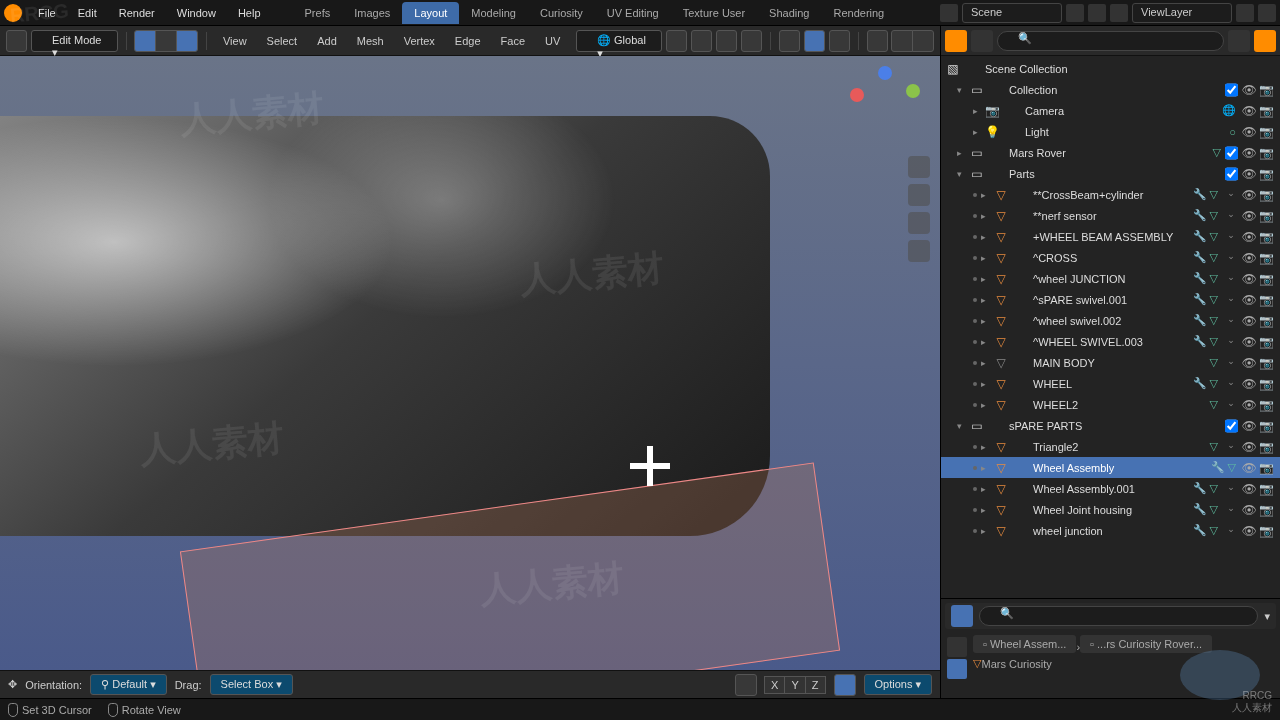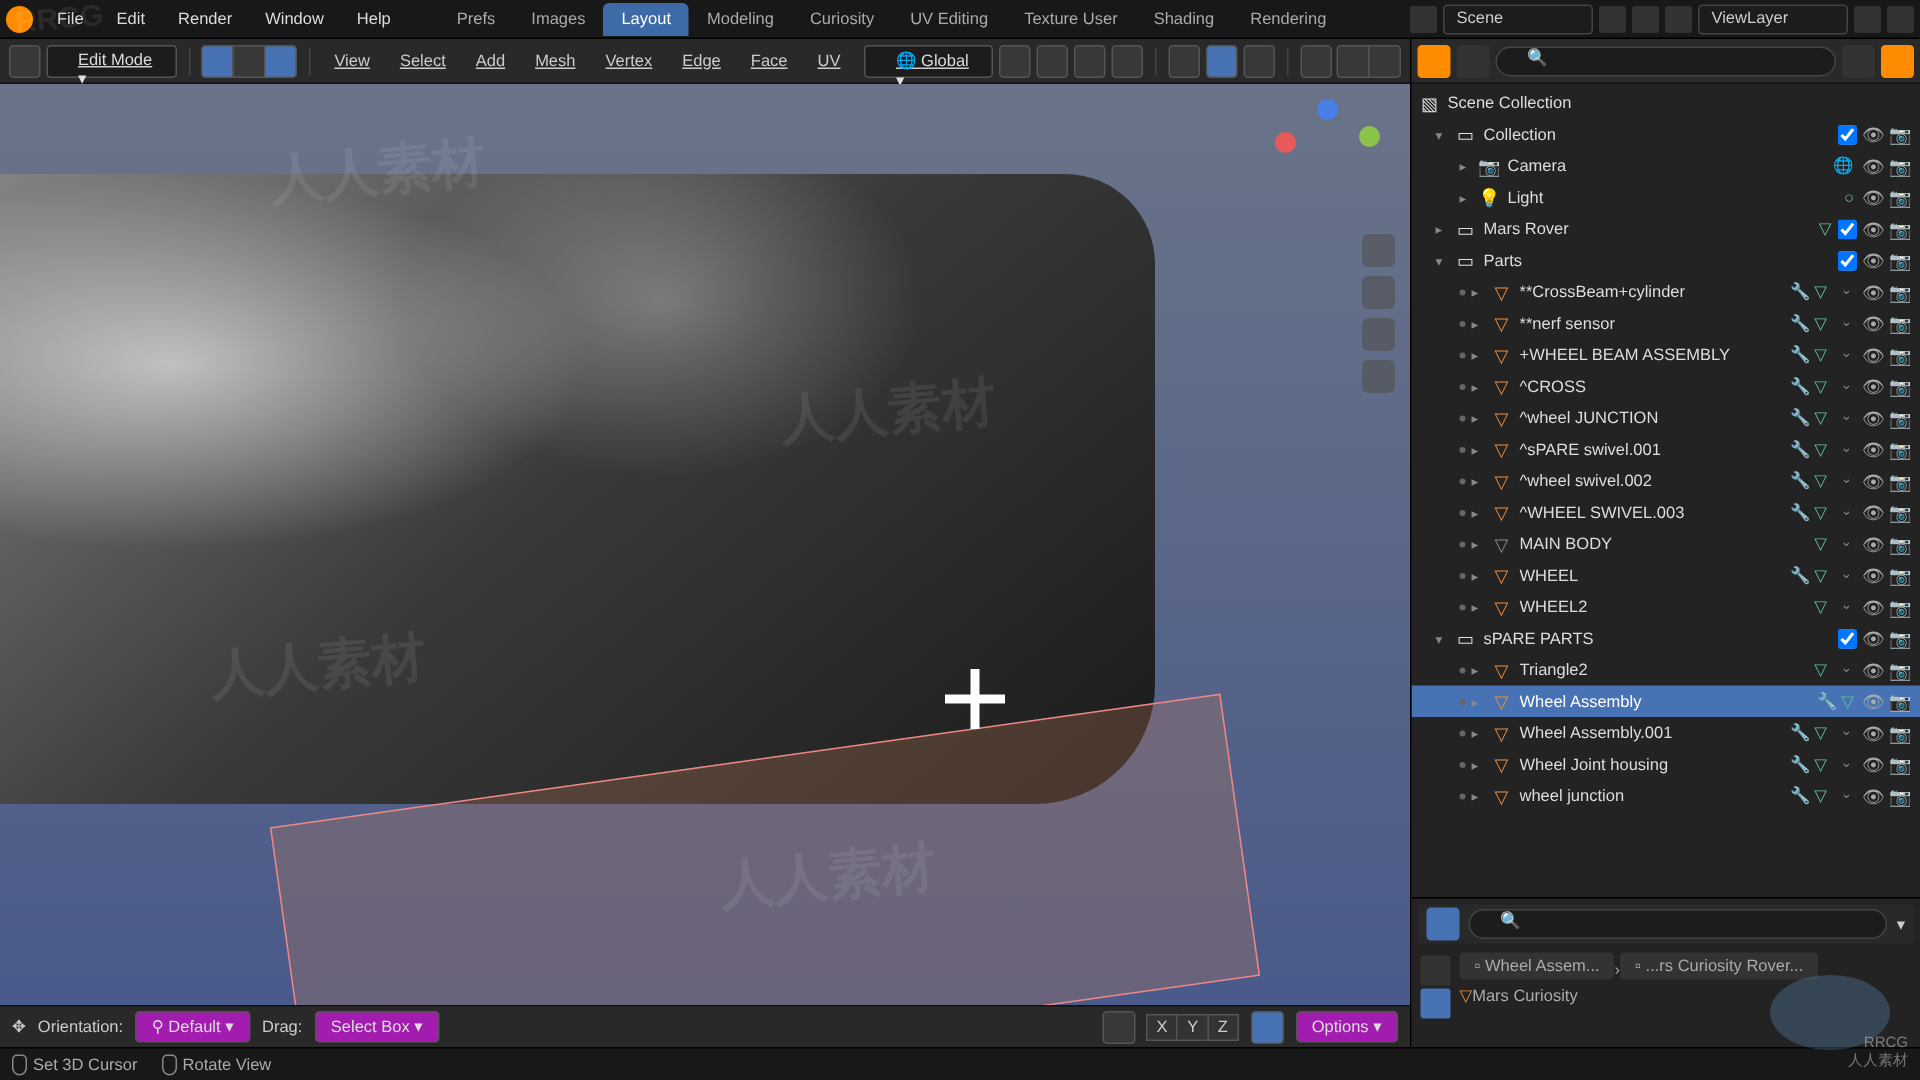--- a/index.html
+++ b/index.html
@@ -11,21 +11,21 @@
 .topbar .workspace-tabs { display: flex; margin-left: 20px; }
 .topbar .workspace-tab { padding: 5px 12px; color: #aaa; cursor: pointer; }
 .topbar .workspace-tab.active { background: #3e6ba8; color: #fff; border-radius: 4px 4px 0 0; }
 .topbar .scene-area { margin-left: auto; display: flex; align-items: center; gap: 4px; }
 .topbar .scene-field { background: #1c1c1c; border: 1px solid #444; padding: 2px 8px; border-radius: 3px; width: 100px; height: 20px; }
 .topbar .icon-btn { width: 18px; height: 18px; background: #333; border-radius: 2px; }
 
 .main { display: flex; height: calc(100% - 26px - 22px); }
 
 .viewport { flex: 1; display: flex; flex-direction: column; background: #3a3a3a; position: relative; }
-.viewport-header { height: 30px; background: #292929; display: flex; align-items: center; padding: 0 6px; gap: 4px; border-bottom: 1px solid #111; text-decoration: underline; }
+.viewport-header { height: 30px; background: #292929; display: flex; align-items: center; padding: 0 6px; gap: 4px; border-bottom: 1px solid #111; }
 .vh-dropdown { background: #1c1c1c; border: 1px solid #555; padding: 3px 10px 3px 20px; border-radius: 3px; color: #ddd; cursor: pointer; height: 22px; position: relative; }
 .vh-menu { padding: 4px 8px; color: #ccc; cursor: pointer; }
 .vh-icon { width: 22px; height: 22px; background: #383838; border: 1px solid #555; border-radius: 3px; cursor: pointer; }
 .vh-icon.active { background: #4772b3; }
 .vh-pill { display: flex; }
 .vh-pill .vh-icon:first-child { border-radius: 3px 0 0 3px; }
 .vh-pill .vh-icon:last-child { border-radius: 0 3px 3px 0; }
 .vh-pill .vh-icon { border-radius: 0; margin-left: -1px; }
 .vh-sep { width: 1px; height: 18px; background: #444; margin: 0 4px; }
 
@@ -40,21 +40,21 @@
 .nav-icon { width: 22px; height: 22px; background: rgba(80,80,80,0.6); border-radius: 4px; }
 .cursor-cross { position: absolute; left: 630px; top: 390px; width: 40px; height: 40px; }
 .cursor-cross::before, .cursor-cross::after { content: ""; position: absolute; background: #fff; }
 .cursor-cross::before { left: 17px; top: 0; width: 6px; height: 40px; }
 .cursor-cross::after { top: 17px; left: 0; height: 6px; width: 40px; }
 .model-body { position: absolute; left: -50px; top: 60px; width: 820px; height: 420px; background: linear-gradient(140deg, #888 0%, #3a3a3a 50%, #1a1a1a 100%); border-radius: 40px 60px 80px 30px; filter: blur(0.3px); }
 .model-body::after { content:""; position:absolute; inset:0; background: radial-gradient(ellipse at 20% 30%, rgba(255,255,255,0.6) 0%, transparent 30%), radial-gradient(ellipse at 60% 20%, rgba(255,255,255,0.3) 0%, transparent 25%); border-radius: inherit;}
 .wire-part { position: absolute; left: 190px; top: 450px; width: 640px; height: 190px; background: rgba(180,120,90,0.3); border: 1px solid #e88; transform: rotate(-8deg); }
 
 .viewport-footer { height: 28px; background: #292929; display: flex; align-items: center; padding: 0 8px; gap: 8px; border-top: 1px solid #111; }
-.vf-btn { background: #a21caf; border: 1px solid #555; padding: 3px 10px; border-radius: 3px; color: #ddd; cursor: pointer; }
+.vf-btn { background: #0c4a6e; border: 1px solid #555; padding: 3px 10px; border-radius: 3px; color: #ddd; cursor: pointer; }
 .vf-axis { display: flex; }
 .vf-axis span { padding: 2px 6px; border: 1px solid #555; background: #333; margin-left: -1px; }
 
 .sidepanel { width: 340px; background: #232323; display: flex; flex-direction: column; border-left: 1px solid #000; }
 .outliner { flex: 1; overflow: hidden; display: flex; flex-direction: column; }
 .outliner-header { height: 30px; background: #292929; display: flex; align-items: center; padding: 0 4px; gap: 4px; border-bottom: 1px solid #111; }
 .oh-search { flex: 1; height: 20px; background: #1c1c1c; border: 1px solid #444; border-radius: 10px; padding: 0 20px; color: #aaa; }
 .oh-search::before { content: "🔍"; position: absolute; }
 .oh-icon { width: 22px; height: 22px; background: #ff8c00; border-radius: 3px; }
 .oh-icon.gray { background: #333; }
@@ -63,21 +63,21 @@
 .tree-row { display: flex; align-items: center; height: 21px; padding: 0 4px; position: relative; }
 .tree-row.selected { background: #4772b3; }
 .tree-row .indent { display: inline-block; }
 .tree-row .arrow { width: 12px; color: #888; font-size: 9px; cursor: pointer; }
 .tree-row .icon { width: 16px; height: 16px; margin-right: 4px; display: inline-flex; align-items: center; justify-content: center; font-size: 12px; }
 .tree-row .icon.collection { color: #ddd; }
 .tree-row .icon.mesh { color: #e88b3e; }
 .tree-row .icon.mesh-gray { color: #888; }
 .tree-row .icon.cam { color: #e8a05a; }
 .tree-row .icon.light { color: #e8c05a; }
-.tree-row .label { flex: 1; color: #ddd; white-space: nowrap; overflow: hidden; }
+.tree-row .label { flex: 1; color: #ddd; white-space: nowrap; overflow: hidden; margin-left: 20px; }
 .tree-row.selected .label { color: #fff; }
 .tree-row .mods { display: flex; gap: 2px; margin: 0 4px; }
 .tree-row .mod-wrench { color: #6aa8e8; font-size: 11px; }
 .tree-row .mod-vg { color: #5fbfa0; font-size: 11px; }
 .tree-row .toggles { display: flex; gap: 0; margin-left: auto; }
 .tree-row .tog { width: 18px; text-align: center; color: #aaa; cursor: pointer; font-size: 12px; }
 .tree-row .tog.chevron { font-size: 9px; color: #888; }
 .tree-row .check { margin-right: 2px; }
 .tree-row .dot { width: 4px; height: 4px; background: #666; border-radius: 50%; margin-right: 4px; }
 

